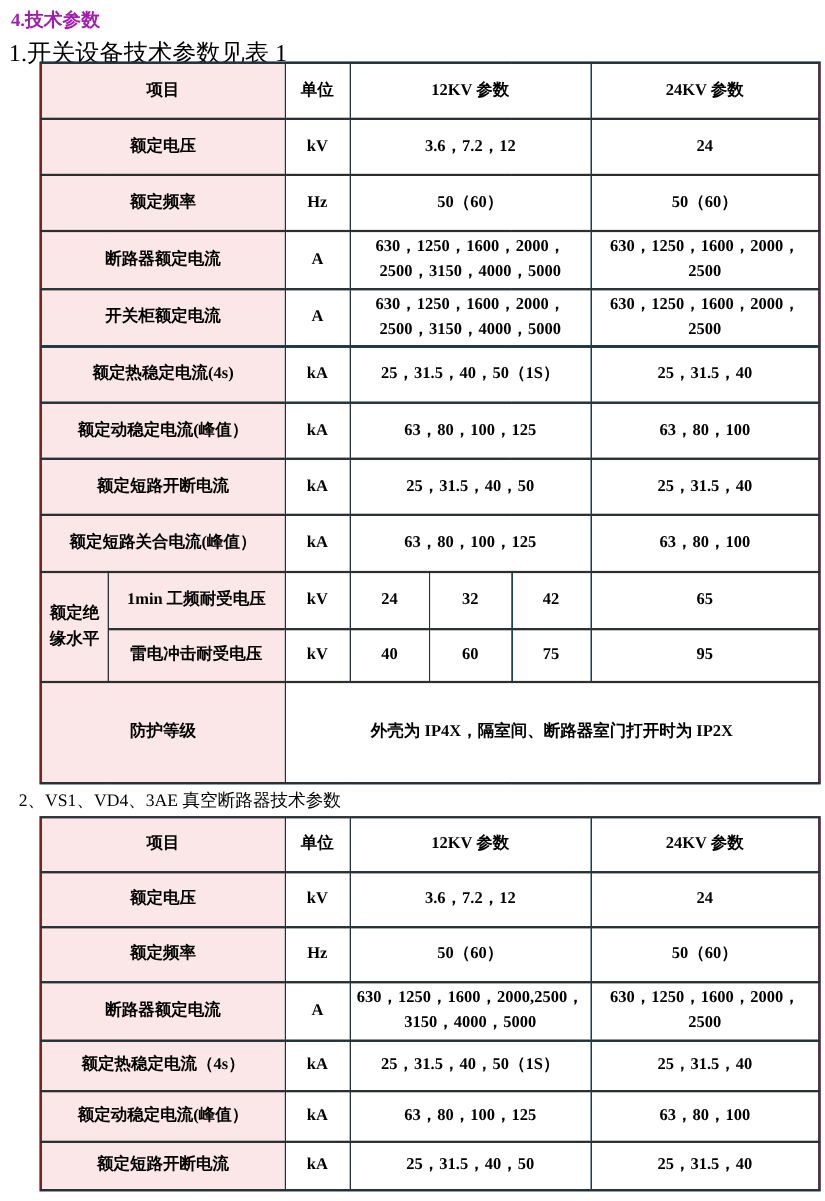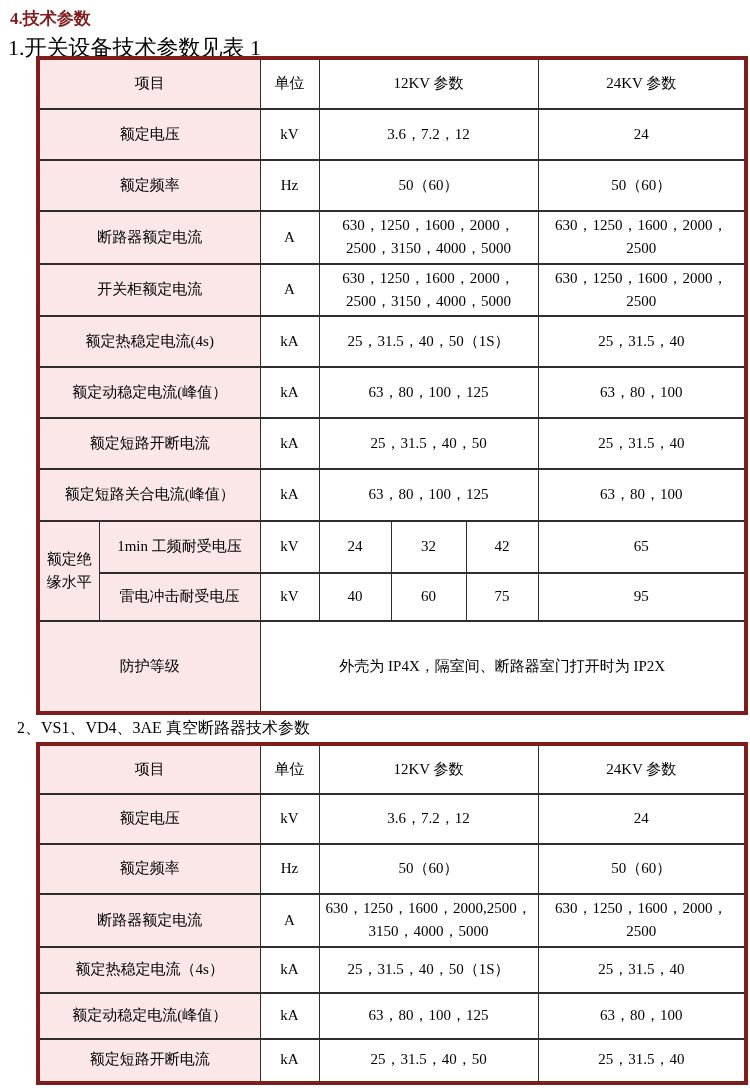--- a/index.html
+++ b/index.html
@@ -14,43 +14,44 @@
     font-family: "Liberation Serif", "DejaVu Serif", serif;
     color: #000000;
     overflow: hidden;
   }
   .doc-title {
     position: absolute;
     left: 10px;
     top: 7px;
     font-size: 17px;
     font-weight: bold;
-    color: #7f1d1d;
+    color: #a21caf;
   }
   .section-heading-1 {
     position: absolute;
     left: 8px;
     top: 33px;
     font-size: 22px;
     font-weight: normal;
   }
   .section-heading-2 {
     position: absolute;
     left: 17px;
     top: 718px;
     font-size: 16px;
     font-weight: normal;
     text-align: right;
   }
   table.params {
     position: absolute;
     border-collapse: collapse;
     table-layout: fixed;
-    border: 4px solid #7f1d1d;
+    border: 2px solid #7f1d1d;
     background: #0369a1;
+    font-weight: bold;
   }
   #table1 { left: 36px; top: 56px;  width: 708px; }
   #table2 { left: 36px; top: 742px; width: 708px; }
   table.params td {
     border: 1px solid #2e2e2e;
     border-top-width: 2px;
     border-bottom-width: 2px;
     text-align: center;
     vertical-align: middle;
     font-size: 15px;

